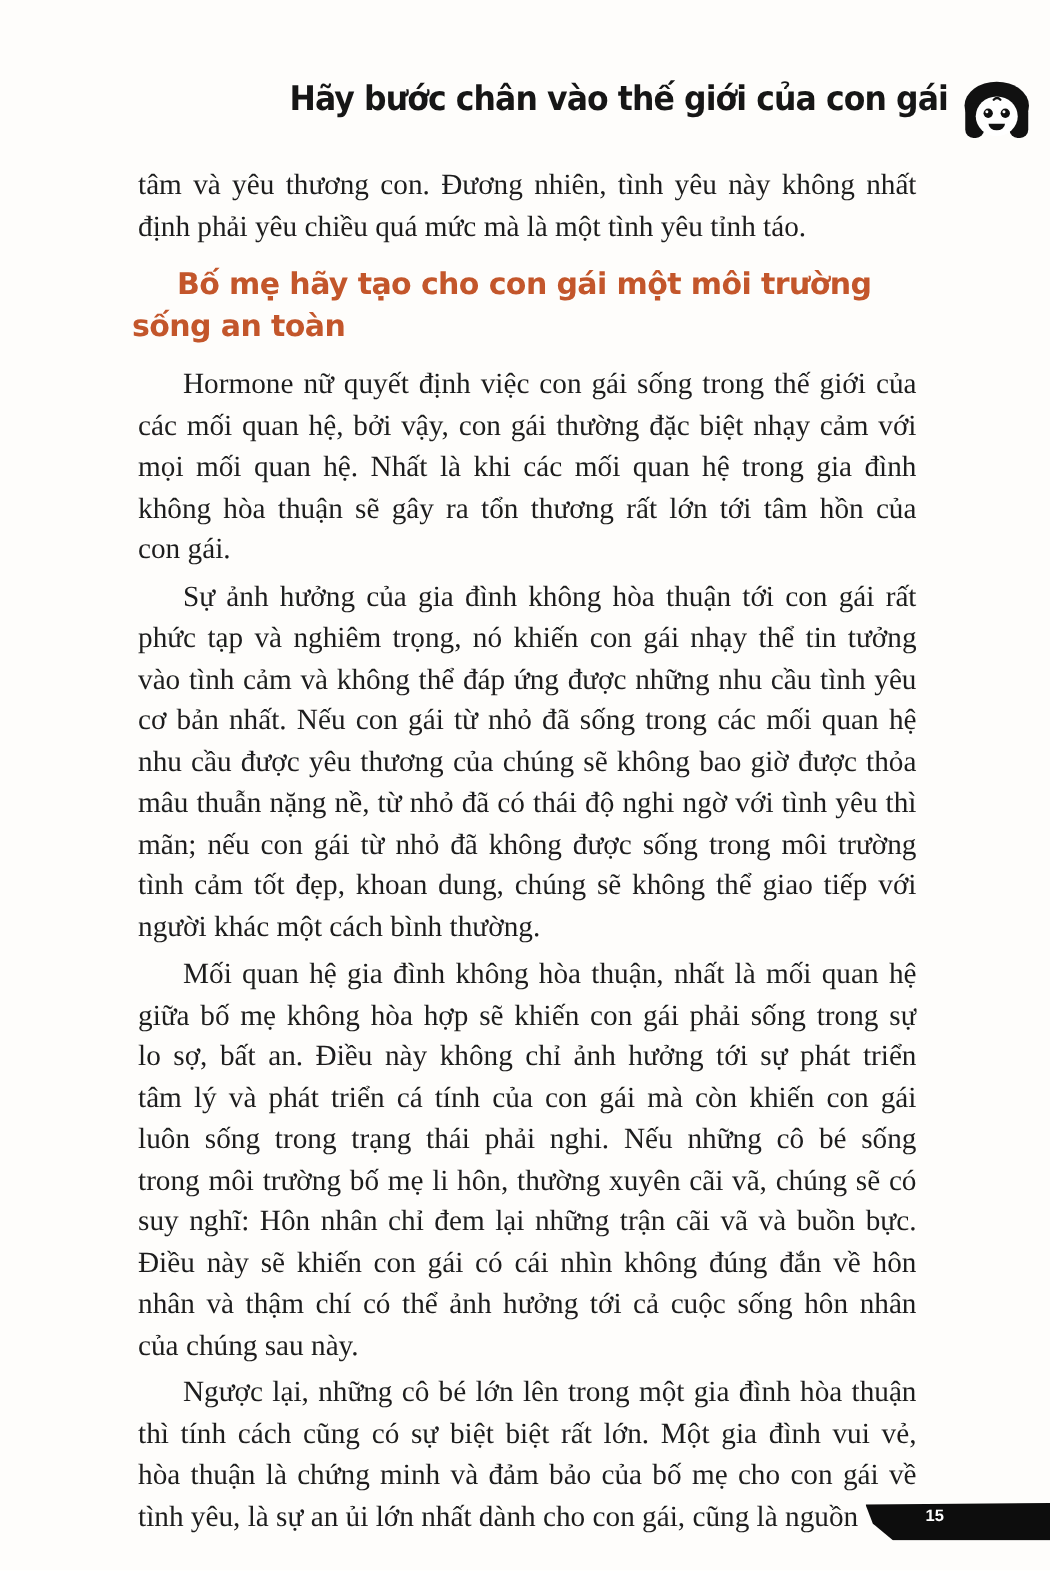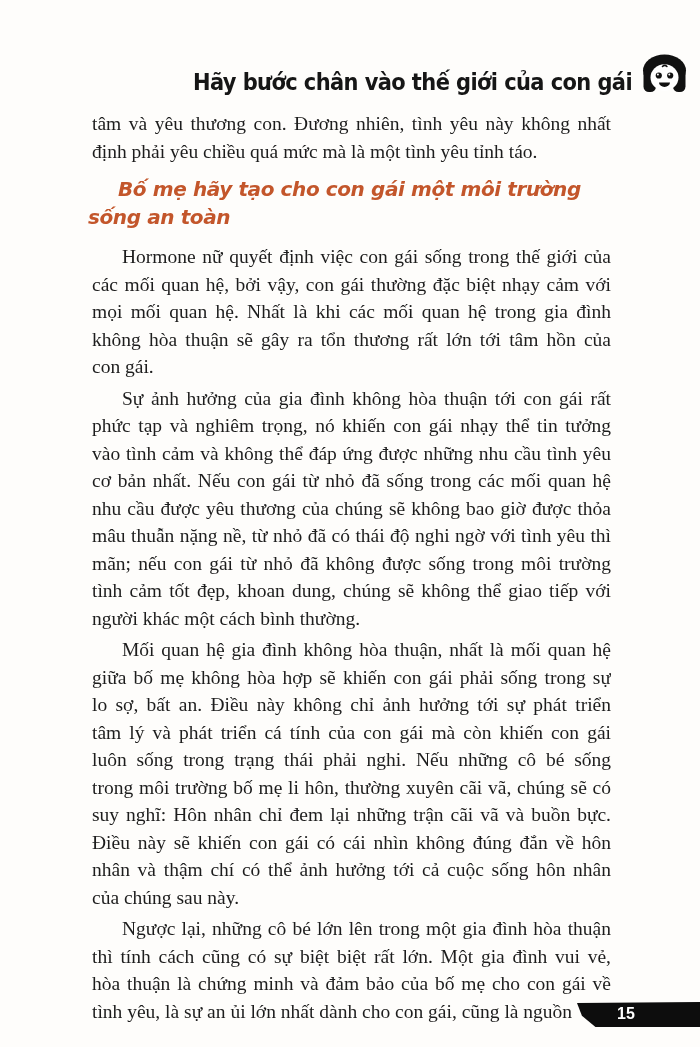--- a/index.html
+++ b/index.html
@@ -12,21 +12,21 @@
     font-family: "Liberation Serif", serif;
     color: #1d1d1d;
   }
   .header {
     position: absolute;
     top: 54px;
     left: 0;
     right: 12px;
     display: flex;
     justify-content: flex-end;
-    align-items: flex-end;
+    align-items: flex-start;
     gap: 9px;
   }
   .header-title {
     font-family: "DejaVu Sans", sans-serif;
     font-weight: bold;
     font-size: 21px;
     letter-spacing: -0.6px;
     color: #161616;
     transform: scaleY(1.08);
   }
@@ -46,21 +46,20 @@
     white-space: normal;
     text-align: justify;
     text-align-last: justify;
     overflow: hidden;
     height: 27.5px;
   }
   .line.indent { text-indent: 30px; }
   .heading {
     font-family: "DejaVu Sans", sans-serif;
     font-weight: bold;
-    font-style: italic;
     font-size: 20px;
     line-height: 28px;
     color: var(--heading-color, #c3562b);
     text-indent: 30px;
     margin: 10px 0 12px 0;
     letter-spacing: -0.4px;
   }
   .page-tab {
     position: absolute;
     left: 577px;
@@ -69,21 +68,21 @@
     height: 25px;
     background: var(--footer-bg, #0d0d0d);
     clip-path: polygon(0 4%, 100% 0, 100% 100%, 15% 100%, 4% 55%);
   }
   .page-number {
     position: absolute;
     left: 40px;
     top: 3px;
     font-family: "Liberation Sans", sans-serif;
     font-weight: bold;
-    font-size: 16px;
+    font-size: 11px;
     color: var(--footer-text, #ffffff);
   }
 </style>
 </head>
 <body>
 
 <div class="page">
 
   <div class="header">
     <span class="header-title">Hãy bước chân vào thế giới của con gái</span>

